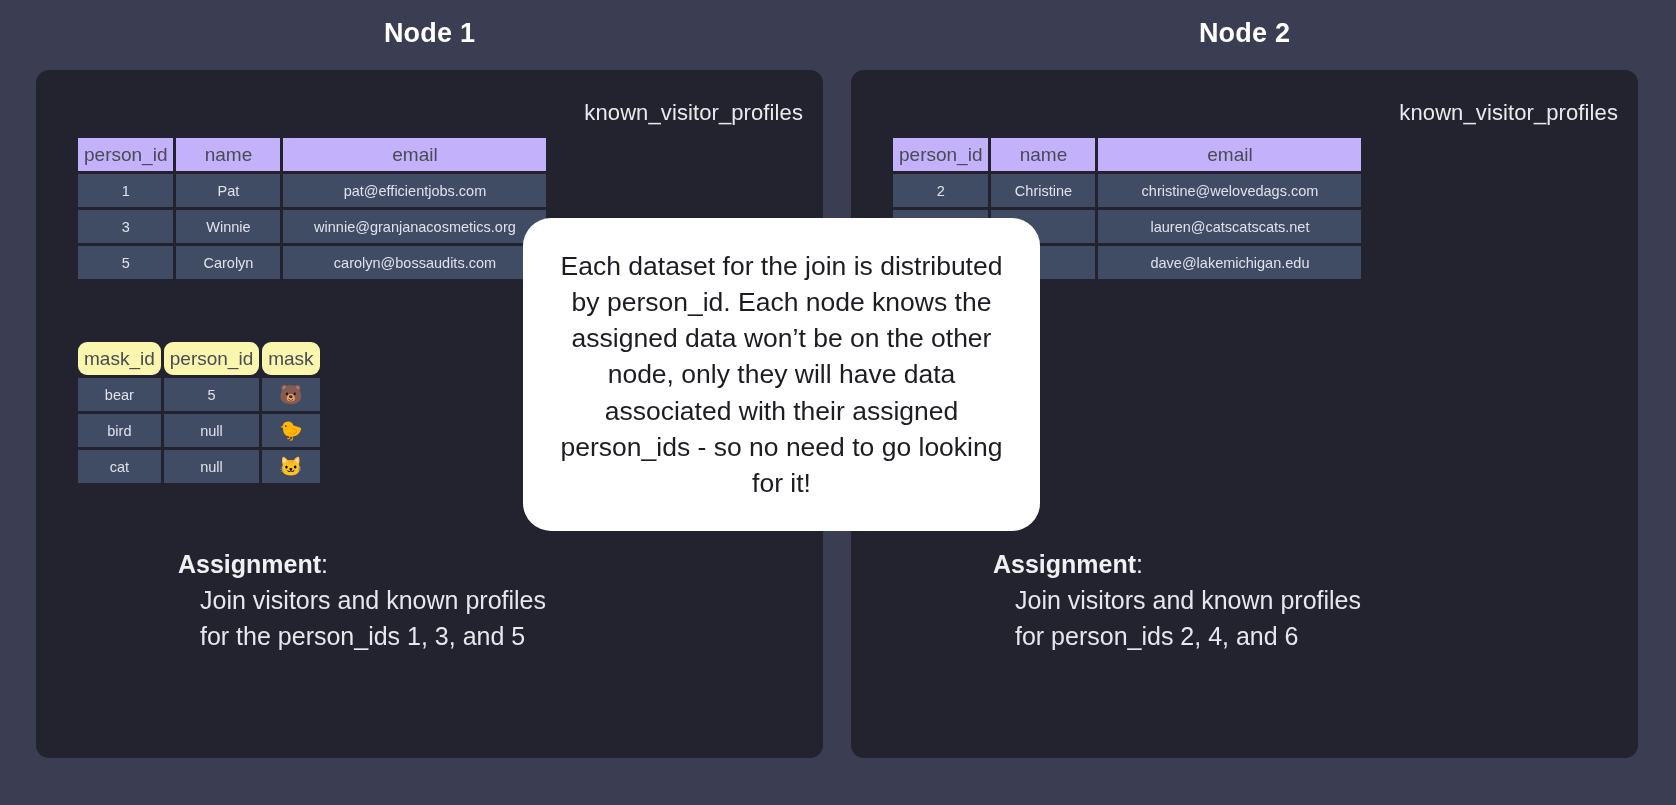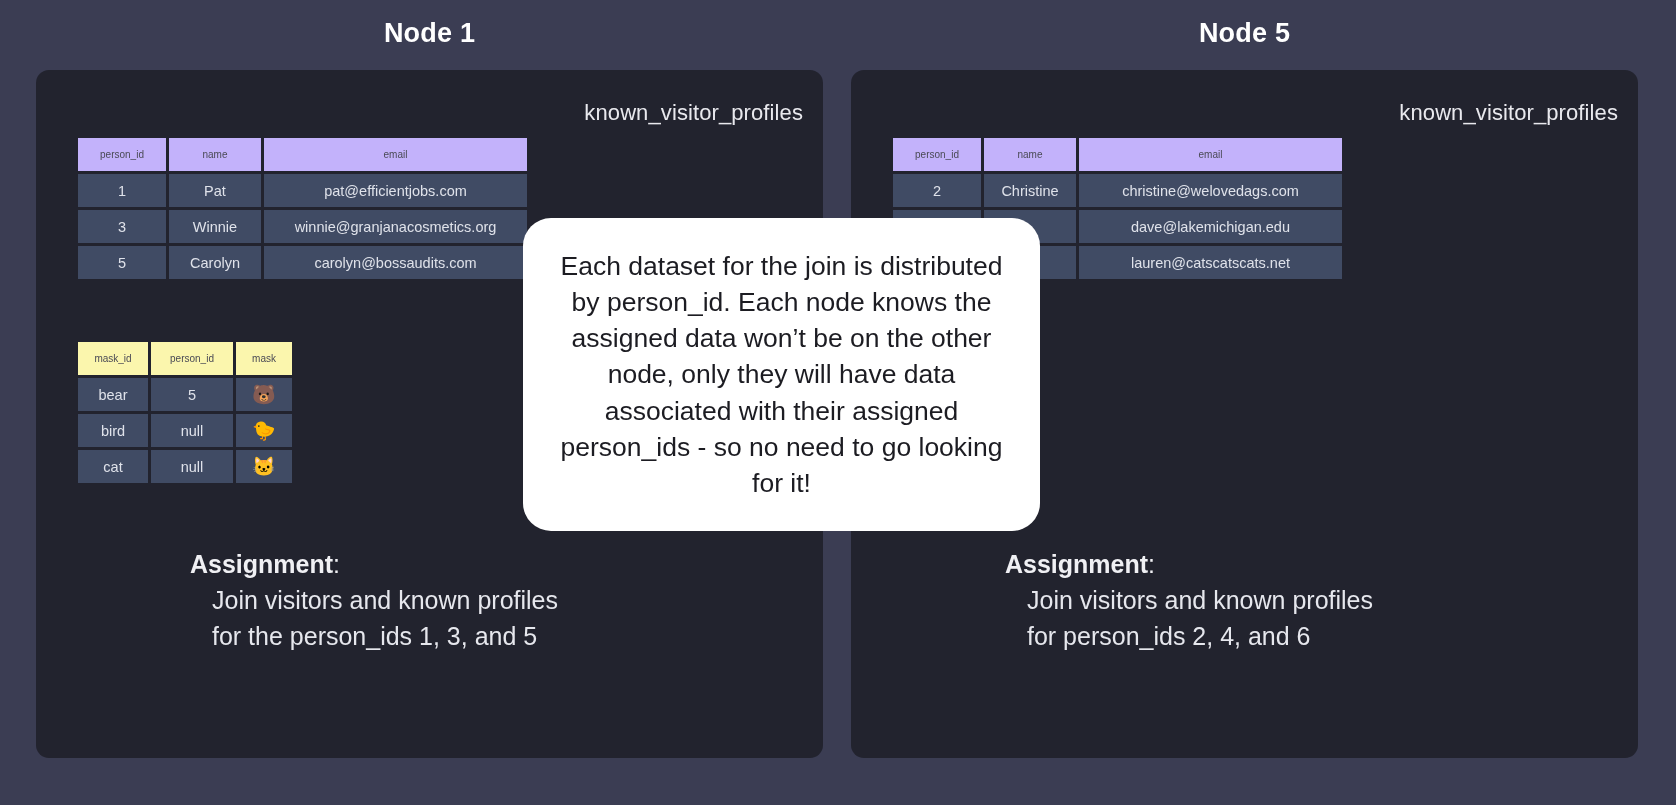--- a/index.html
+++ b/index.html
@@ -73,51 +73,52 @@
     height: 33px;
     padding: 0 6px;
     text-align: center;
     vertical-align: middle;
     font-size: 14.5px;
     white-space: nowrap;
   }
   .tbl thead td {
     background: #c3b2fb;
     color: #4a4a55;
-    font-size: 10px;
+    font-size: 19px;
   }
   .tbl.yellow thead td {
     background: #fbf6ad;
     color: #4a4a55;
+    border-radius: 9px;
   }
   .tbl tbody td {
     background: #404b64;
     color: #dfe2ea;
   }
   .tbl tbody td.emoji {
     font-size: 19px;
     line-height: 1;
   }
 
   
   .col-pid   { width: 88px; }
-  .col-name  { width: 92px; }
+  .col-name  { width: 104px; }
   .col-email { width: 263px; }
 
   
   .col-mid   { width: 70px; }
   .col-vpid  { width: 82px; }
   .col-mask  { width: 56px; }
 
   .visitors-block { margin-top: 22px; }
 
   
   .assignment {
     position: absolute;
-    left: 154px;
+    left: 142px;
     top: 480px;
     color: #f0f0f4;
   }
   .assignment .head {
     font-size: 25px;
     margin-bottom: 3px;
   }
   .assignment .head b { font-weight: bold; }
   .assignment .line {
     font-size: 25px;
@@ -146,21 +147,21 @@
     line-height: 1.36;
     color: #1c1c22;
     text-align: center;
   }
 </style>
 </head>
 <body>
 
 <div class="node-titles">
   <div class="node-title n1">Node 1</div>
-  <div class="node-title n2">Node 5</div>
+  <div class="node-title n2">Node 2</div>
 </div>
 
 <div class="card n1">
   <div class="card-inner">
 
     <div class="table-title">known_visitor_profiles</div>
     <table class="tbl">
       <thead>
         <tr>
           <td class="col-pid">person_id</td>
@@ -239,26 +240,26 @@
       </thead>
       <tbody>
         <tr>
           <td>2</td>
           <td>Christine</td>
           <td>christine@welovedags.com</td>
         </tr>
         <tr>
           <td></td>
           <td></td>
+          <td>lauren@catscatscats.net</td>
+        </tr>
+        <tr>
+          <td></td>
+          <td></td>
           <td>dave@lakemichigan.edu</td>
-        </tr>
-        <tr>
-          <td></td>
-          <td></td>
-          <td>lauren@catscatscats.net</td>
         </tr>
       </tbody>
     </table>
   </div>
 
   <div class="assignment">
     <div class="head"><b>Assignment</b><span>:</span></div>
     <div class="line">Join visitors and known profiles</div>
     <div class="line">for person_ids 2, 4, and 6</div>
   </div>

